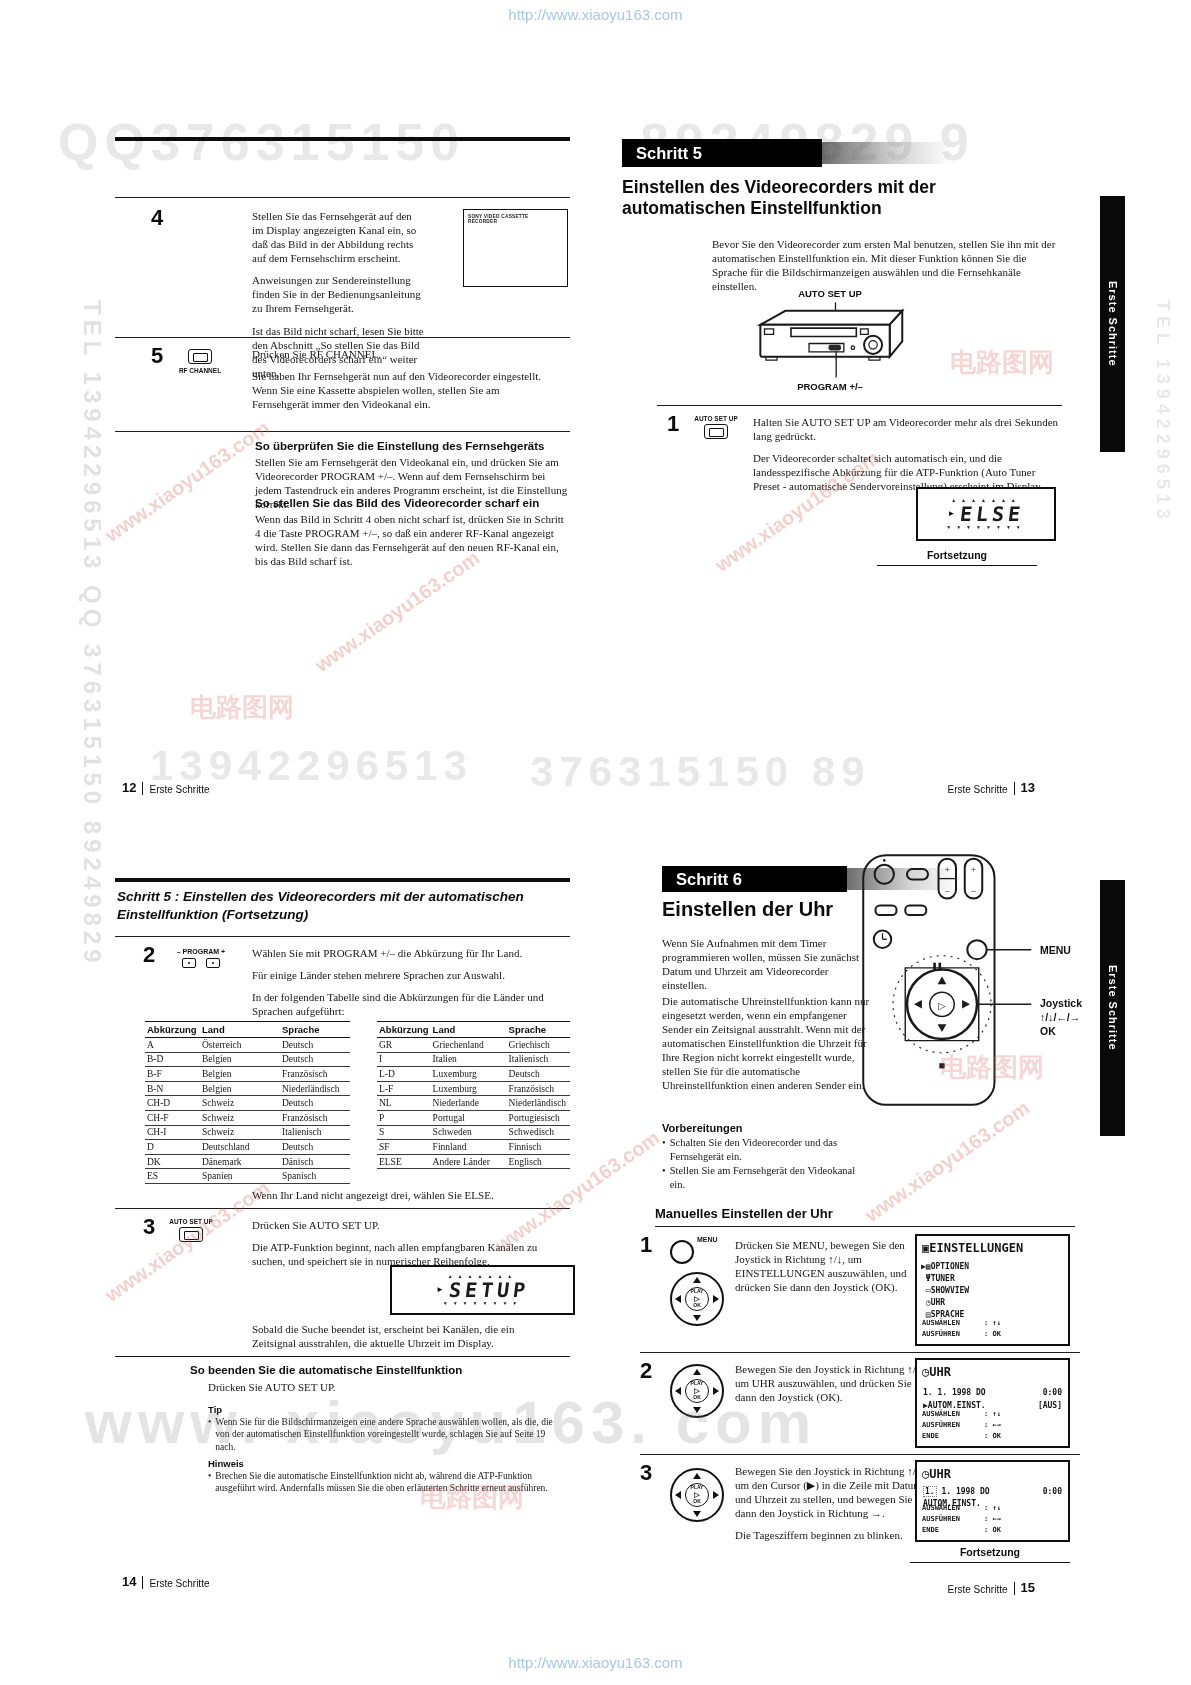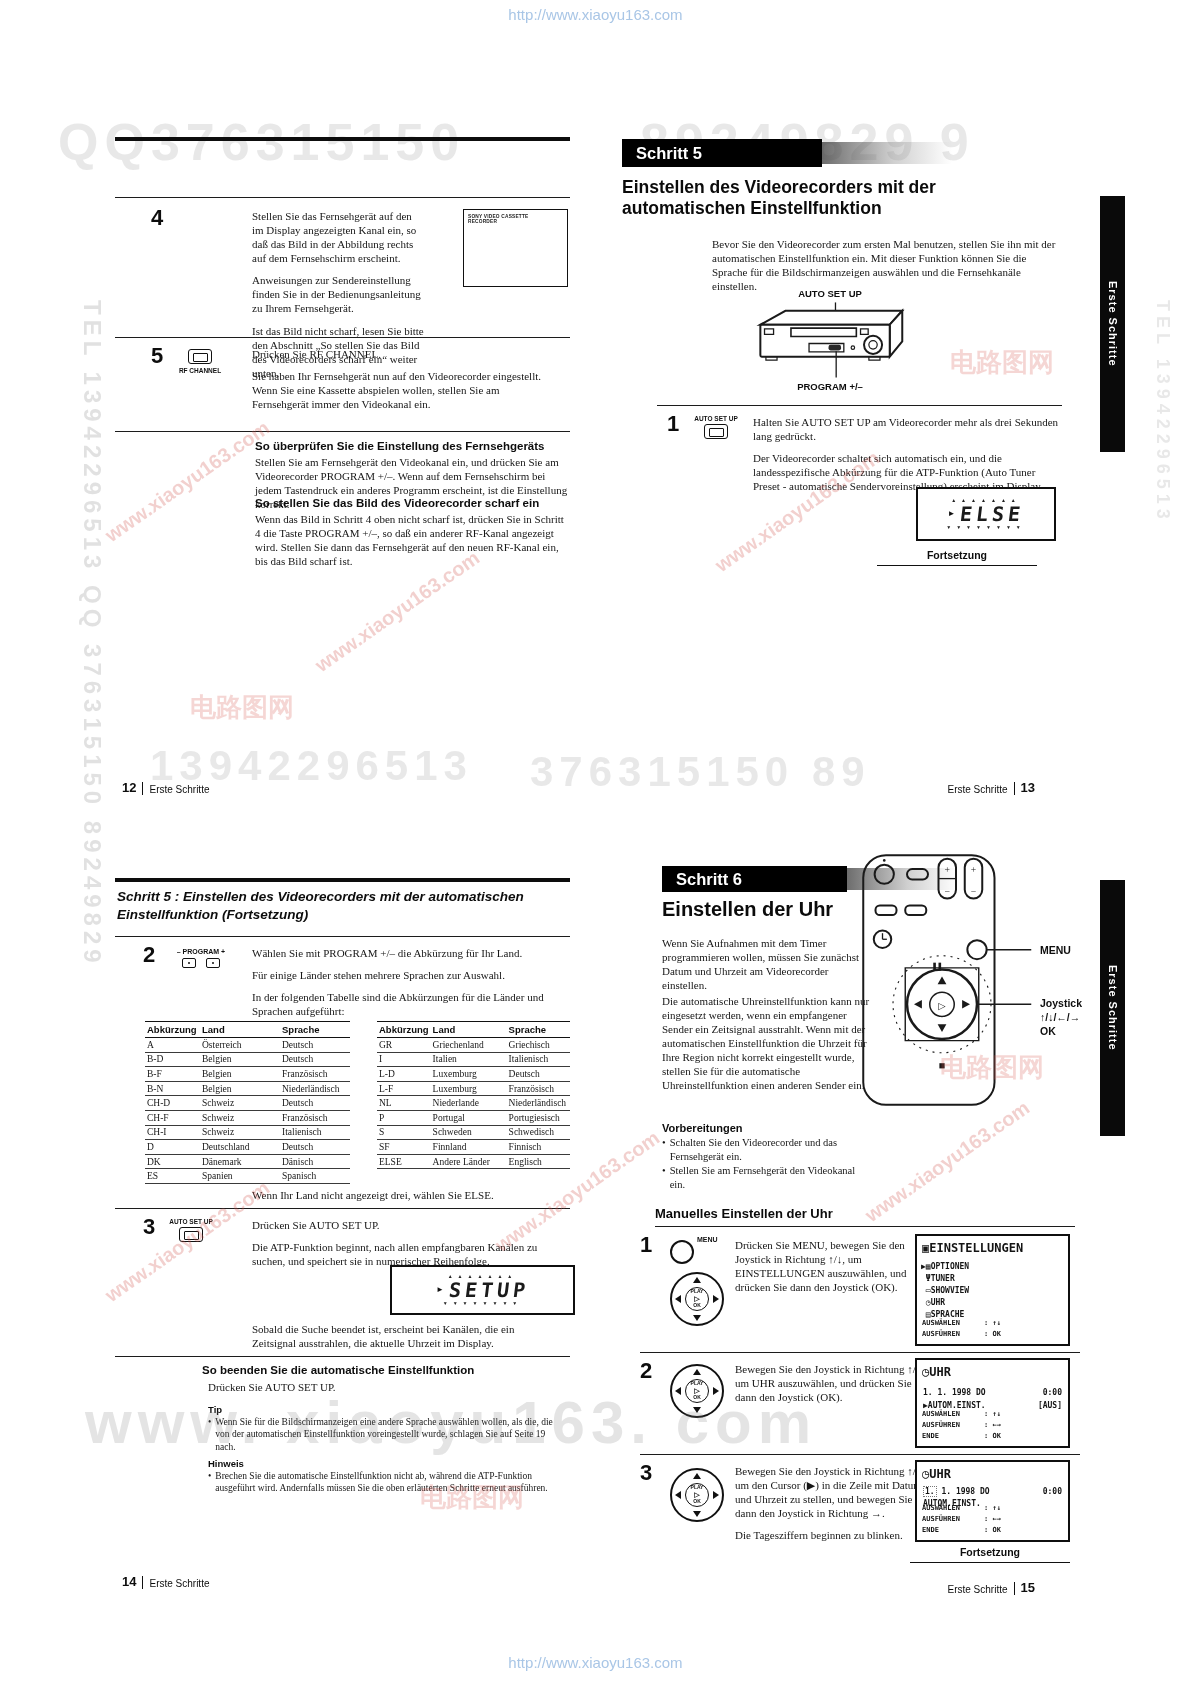--- a/index.html
+++ b/index.html
@@ -399,21 +399,21 @@
       <span class="ticks">▲▲▲▲▲▲▲</span>
       <span class="segrow">
         <span class="arr">►</span>
         <span class="digits">SETUP</span>
       </span>
       <span class="ticks">▼▼▼▼▼▼▼▼</span>
     </div>
     <div class="para" style="left:137px;top:464px;width:300px">Sobald die Suche beendet ist, erscheint bei Kanälen, die ein Zeitsignal ausstrahlen, die aktuelle Uhrzeit im Display.</div>
 
     <div class="hline" style="left:0;top:498px;width:455px"></div>
-    <div class="subhead" style="left:87px;top:506px">So beenden Sie die automatische Einstellfunktion</div>
+    <div class="subhead" style="left:75px;top:506px">So beenden Sie die automatische Einstellfunktion</div>
     <div class="para" style="left:93px;top:522px;width:340px">Drücken Sie AUTO SET UP.</div>
 
     <div class="smallhead" style="left:93px;top:546px">Tip</div>
     <div class="smalltext" style="left:93px;top:558px;width:352px">
       <span class="bu">•</span>
       <span>Wenn Sie für die Bildschirmanzeigen eine andere Sprache auswählen wollen, als die, die von der automatischen Einstellfunktion voreingestellt wurde, schlagen Sie auf Seite 19 nach.</span>
     </div>
     <div class="smallhead" style="left:93px;top:600px">Hinweis</div>
     <div class="smalltext" style="left:93px;top:612px;width:352px">
       <span class="bu">•</span>

